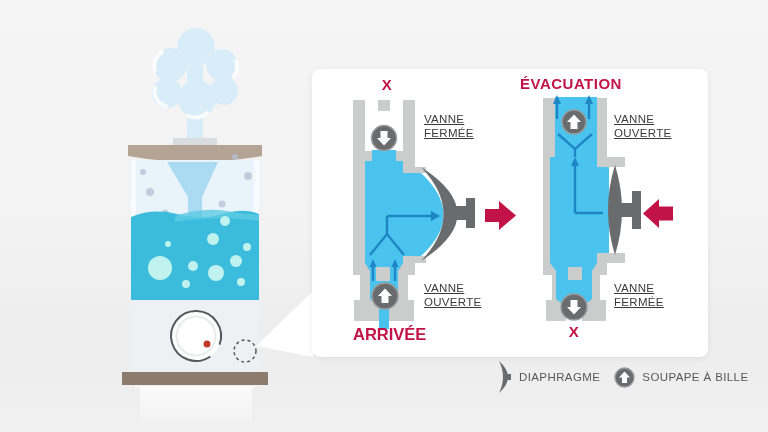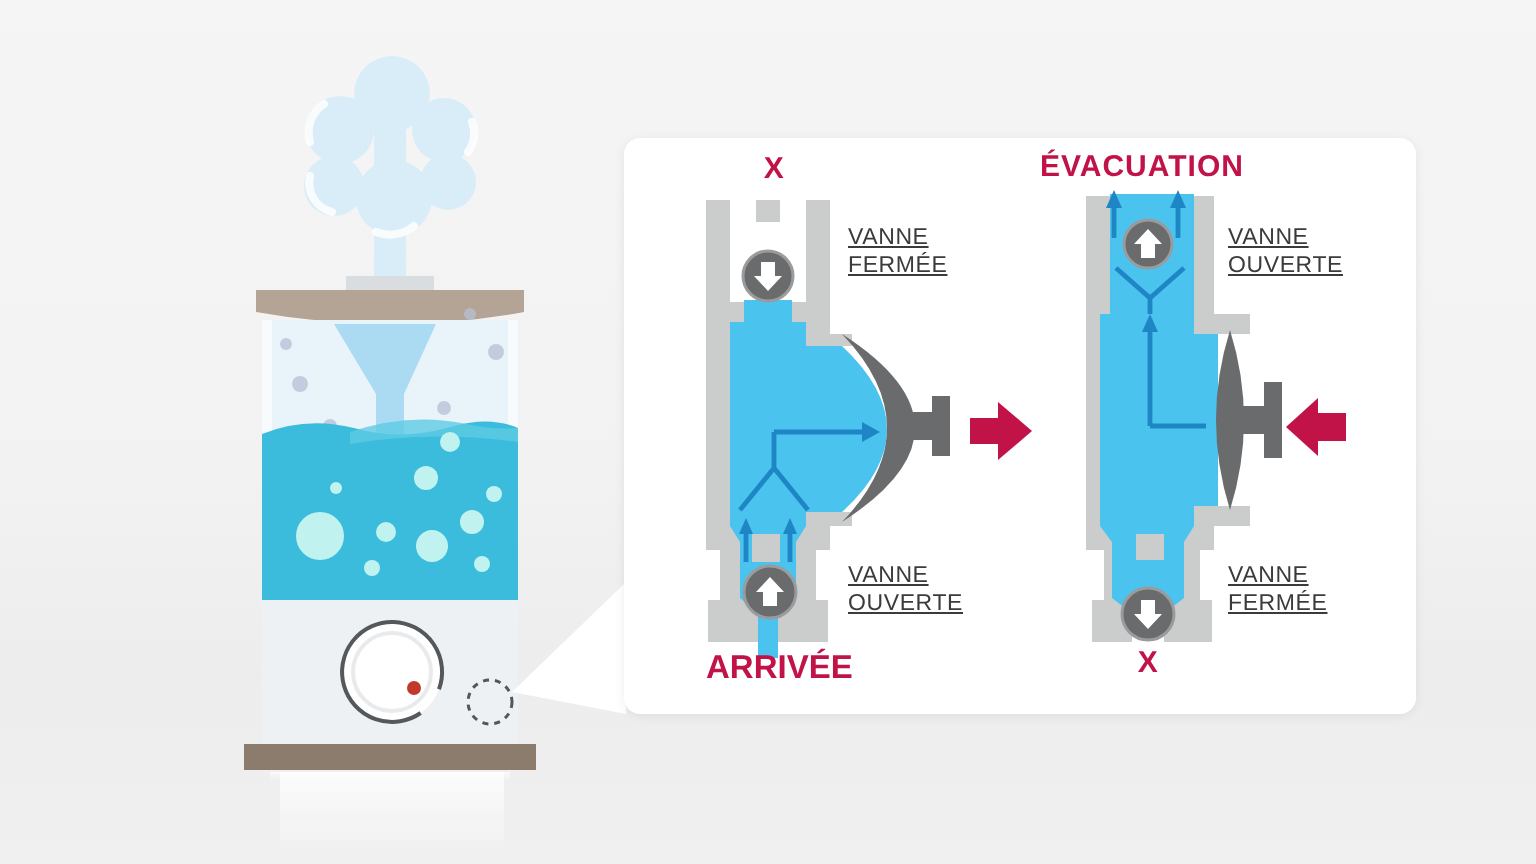--- a/index.html
+++ b/index.html
@@ -205,14 +205,26 @@
       <div>VANNE</div>
       <div>OUVERTE</div>
     </div>
     <div class="valve-label" style="left:302px;top:212px;">
       <div>VANNE</div>
       <div>FERMÉE</div>
     </div>
     <div class="marker-x" style="left:251px;top:254px;">X</div>
   </div>
 
+  <div class="legend">
+    <svg class="ico" style="margin-left:0;" width="14" height="34" viewBox="0 0 14 34">
+      <path d="M1,1 Q19,17 1,33 Q9,17 1,1 Z" fill="#6a6b6d"></path>
+      <rect x="7" y="14" width="6" height="6" fill="#6a6b6d"></rect>
+    </svg>
+    <span class="txt">DIAPHRAGME</span>
+    <svg class="ico" width="21" height="21" viewBox="0 0 21 21">
+      <circle cx="10.5" cy="10.5" r="9.5" fill="#6a6b6d" stroke="#9a9b9d" stroke-width="1.4"></circle>
+      <path d="M10.5,4.5 L16,10.5 H13 V16 H8 V10.5 H5 Z" fill="#ffffff"></path>
+    </svg>
+    <span class="txt">SOUPAPE À BILLE</span>
+  </div>
 
 </div>
 
 </body></html>

